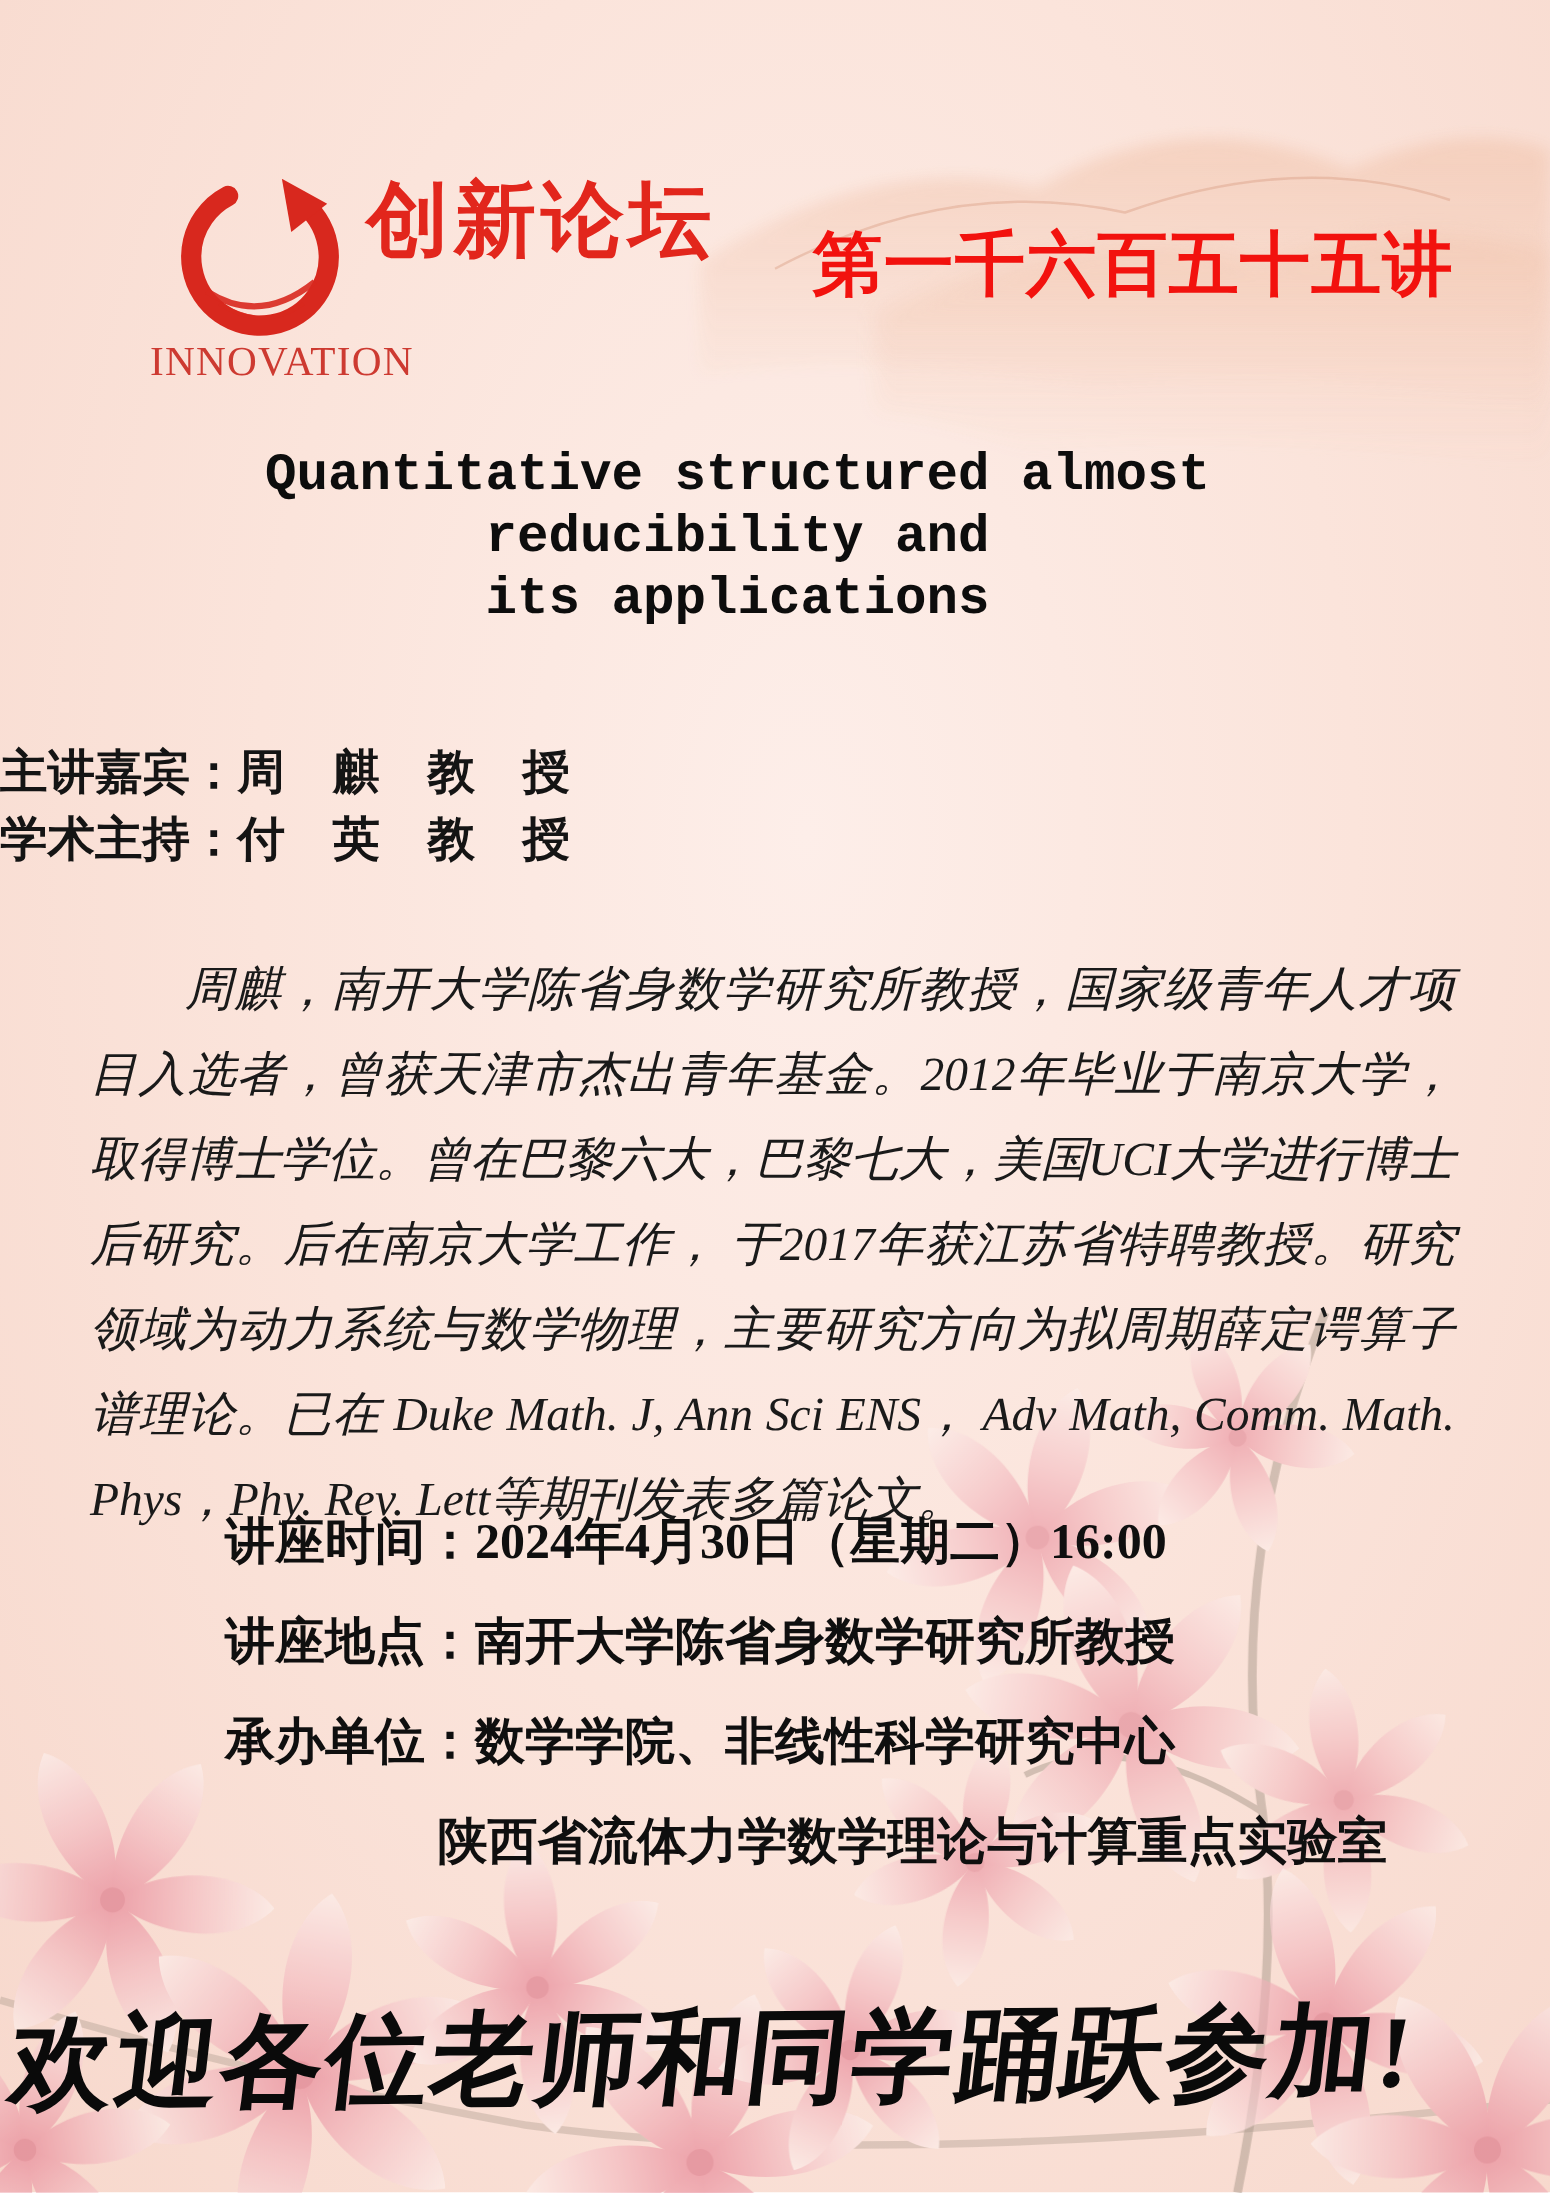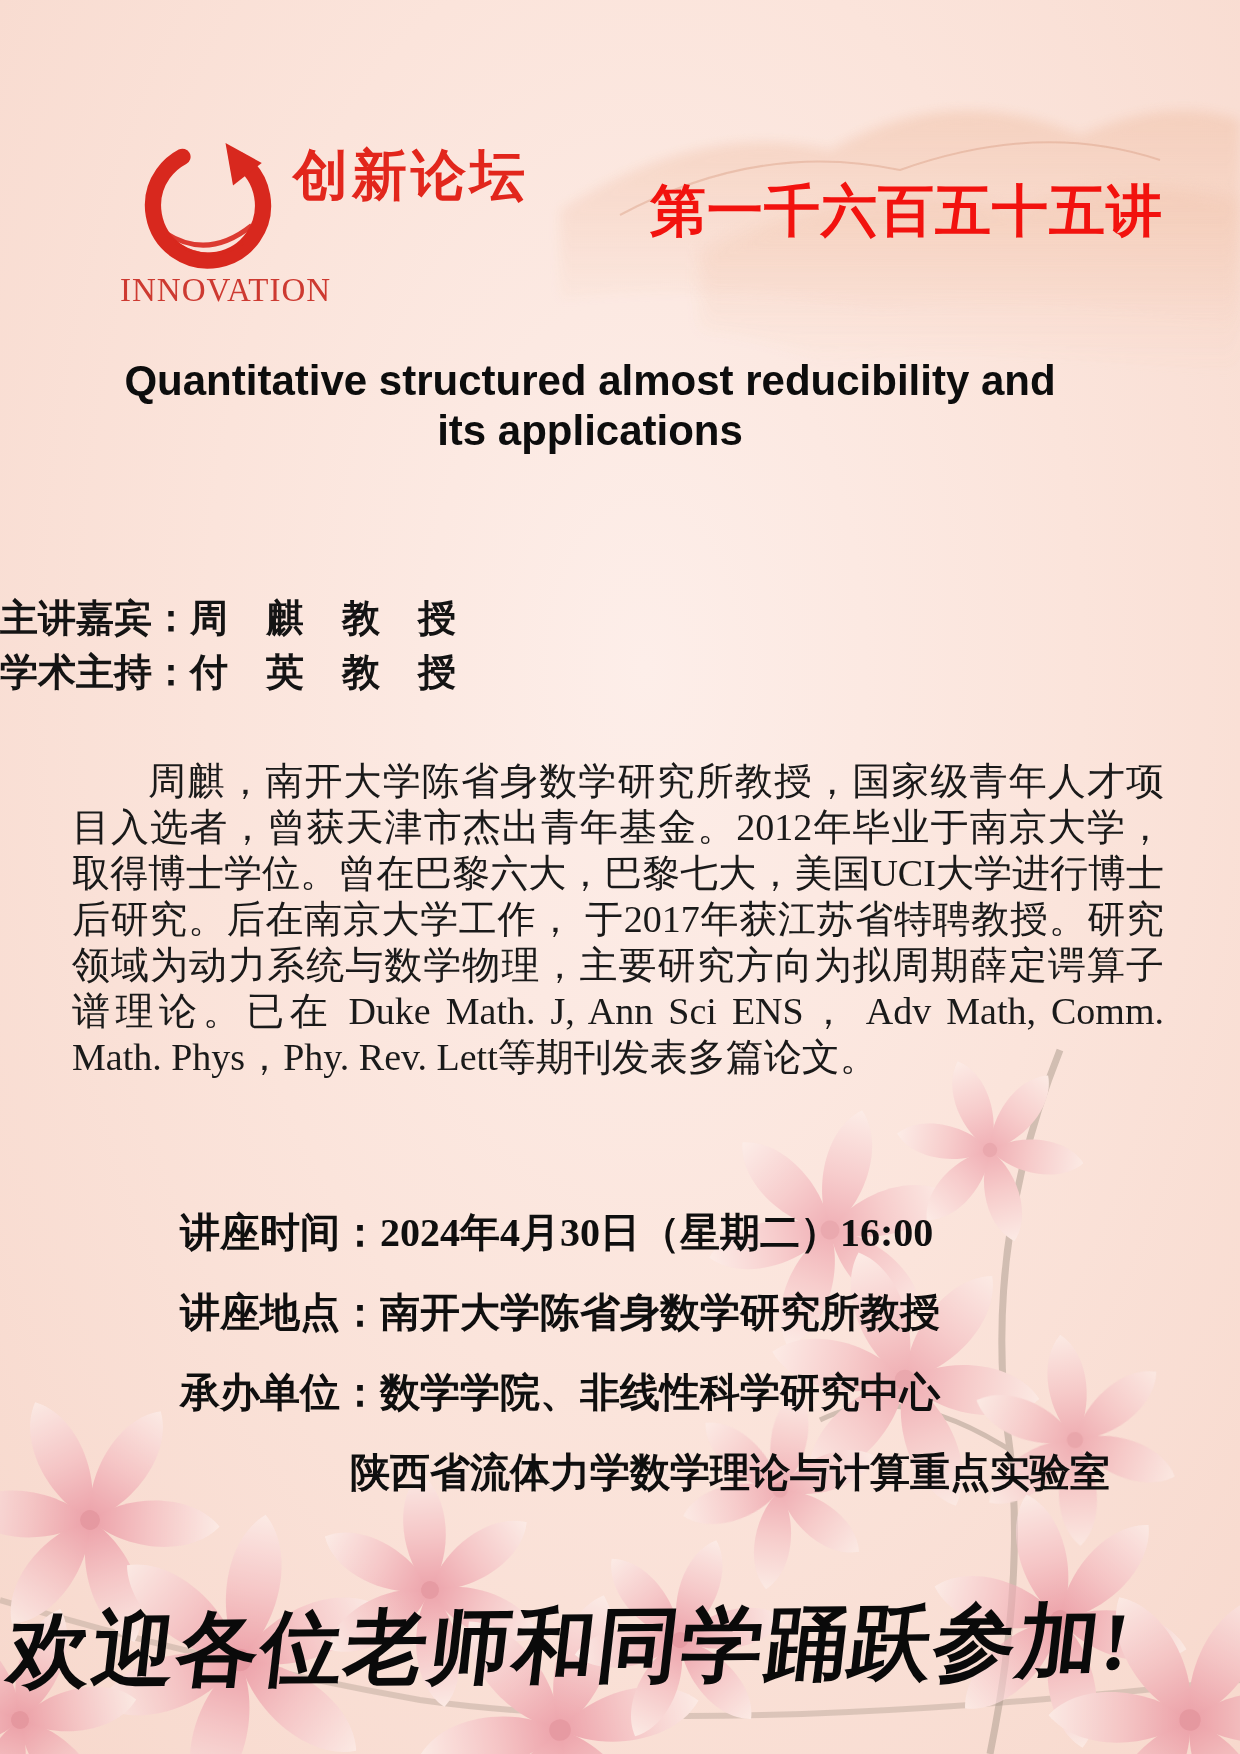--- a/index.html
+++ b/index.html
@@ -18,47 +18,47 @@
 
   
   .logo-box{position:absolute;left:133px;top:128px;width:150px;height:150px;}
   .innovation{
     position:absolute;left:120px;top:272px;width:220px;
     font-size:33px;letter-spacing:1px;color:#cd3a31;
     font-family:"Liberation Serif",serif;
   }
   .forum-title{
     position:absolute;left:293px;top:148px;
-    font-size:55px;font-weight:700;color:#e2261c;
-    font-family:Liberation Sans, sans-serif;
+    font-size:66px;font-weight:700;color:#e2261c;
+    font-family:Liberation Mono, monospace;
     letter-spacing:4px;line-height:1;
   }
   .lecture-no{
     position:absolute;left:650px;top:183px;
     font-size:56px;font-weight:700;color:#f2120e;
     font-family:"Liberation Sans","DejaVu Sans",sans-serif;
     letter-spacing:1px;line-height:1;text-align:right;
   }
 
   
   .title{
     position:absolute;left:60px;top:356px;width:1060px;
     text-align:center;font-weight:700;font-size:42px;line-height:1.18;
-    font-family:Liberation Sans, sans-serif;color:#0d0d0d;
+    font-family:Liberation Mono, monospace;color:#0d0d0d;
   }
 
   
   .speakers{position:absolute;left:0;top:592px;width:1140px;text-align:left;}
   .speaker-line{font-size:38px;font-weight:600;line-height:1.42;color:#141414;}
 
   
   .bio{
     position:absolute;left:72px;top:758px;width:1092px;
-    font-size:38px;line-height:46px;text-align:justify;
-    text-indent:2em;color:#1a1a1a;margin:0;
+    font-size:38px;line-height:68px;text-align:justify;
+    text-indent:2em;color:#1a1a1a;margin:0;font-style:italic;
   }
 
   
   .details{position:absolute;left:180px;top:1208px;width:940px;}
   .detail-row{font-size:40px;font-weight:700;color:#0f0f0f;margin-bottom:30px;line-height:1.25;}
   .detail-label{display:inline-block;min-width:170px;}
 
   
   .welcome{
     position:absolute;left:0;top:1592px;width:1140px;text-align:center;

